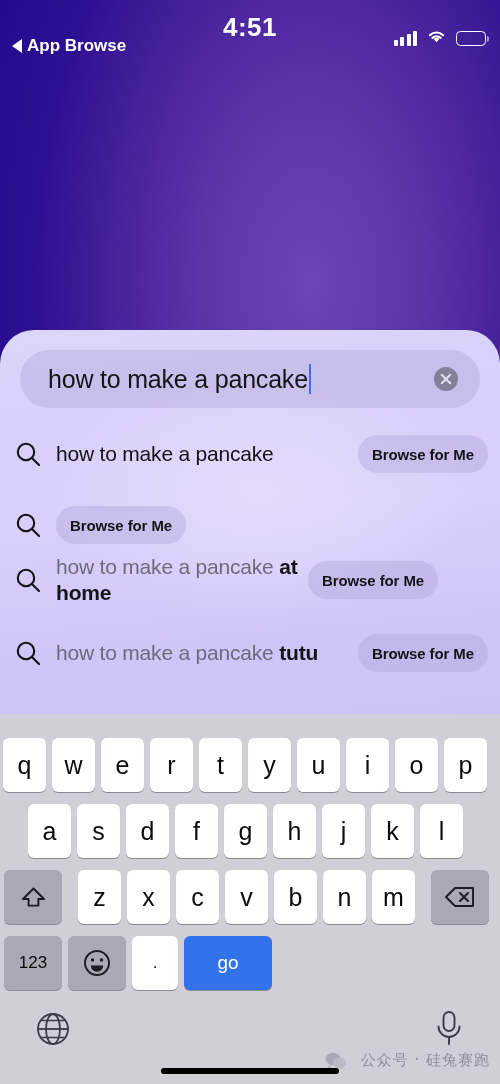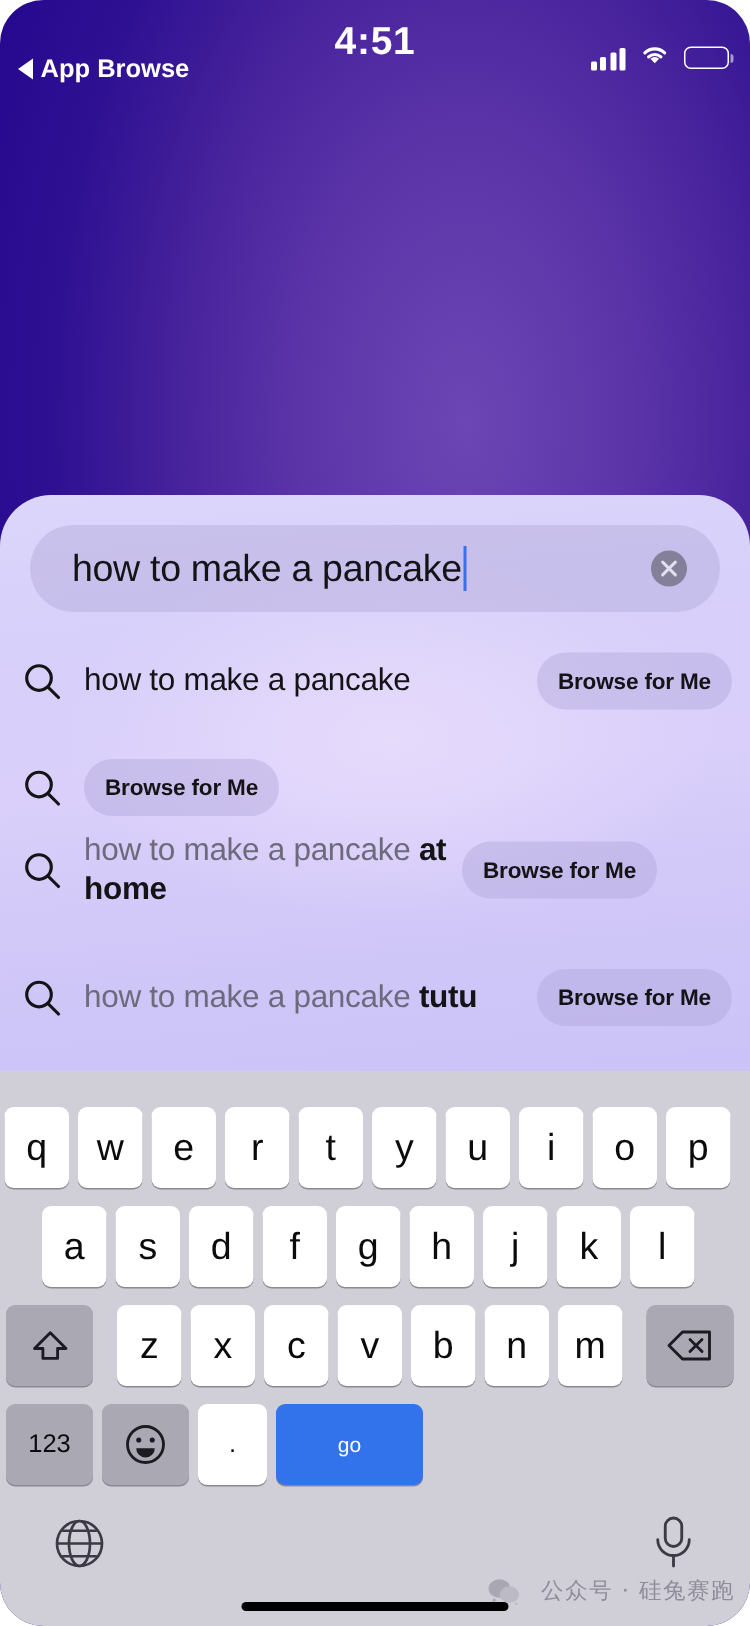--- a/index.html
+++ b/index.html
@@ -8,21 +8,20 @@
     font-family: "Liberation Sans", sans-serif;
     overflow: hidden;
   }
   #screen {
     position: relative;
     width: 500px; height: 1084px;
     background:
       radial-gradient(ellipse 70% 55% at 62% 26%, #6c46b4 0%, #5b34a8 32%, #44209a 58%, #2e1192 78%, #25088e 100%),
       linear-gradient(160deg, #1c0b9c 0%, #4b2aa8 45%, #2b119a 100%);
     overflow: hidden;
-    border-radius: 29px;
   }
 
   
   #statusbar {
     position: absolute; top: 0; left: 0; width: 500px; height: 62px;
     color: #ffffff;
   }
   #clock {
     position: absolute; left: 0; right: 0; top: 12px;
     text-align: center; font-size: 26px; font-weight: bold;
@@ -226,21 +225,21 @@
       <span class="sug-icon">
         <svg width="28" height="28" viewBox="0 0 28 28">
           <circle cx="12" cy="12" r="8.2" stroke="#141316" stroke-width="2.1" fill="none"></circle>
           <line x1="18.2" y1="18.2" x2="25" y2="25" stroke="#141316" stroke-width="2.1" stroke-linecap="round"></line>
         </svg>
       </span>
       <span class="sug-text" style="max-width:252px"><span>how to make a pancake </span><span class="m">at home</span></span>
       <span class="browse-btn">Browse for Me</span>
     </div>
 
-    <div class="suggestion" style="top:312px;height:46px">
+    <div class="suggestion" style="top:300px;height:46px">
       <span class="sug-icon">
         <svg width="28" height="28" viewBox="0 0 28 28">
           <circle cx="12" cy="12" r="8.2" stroke="#141316" stroke-width="2.1" fill="none"></circle>
           <line x1="18.2" y1="18.2" x2="25" y2="25" stroke="#141316" stroke-width="2.1" stroke-linecap="round"></line>
         </svg>
       </span>
       <span class="sug-text" style="white-space:nowrap"><span>how to make a pancake </span><span class="m">tutu</span></span>
       <span class="browse-btn">Browse for Me</span>
     </div>
   </div>
@@ -298,21 +297,21 @@
       <span class="key dark small" style="width:58px;height:54px;margin-left:4px">123</span>
       <span class="key dark" style="width:58px;height:54px;margin-left:6px">
         <svg width="30" height="30" viewBox="0 0 30 30">
           <circle cx="15" cy="15" r="12" fill="none" stroke="#1c1b22" stroke-width="1.9"></circle>
           <circle cx="10.5" cy="12" r="1.7" fill="#1c1b22"></circle>
           <circle cx="19.5" cy="12" r="1.7" fill="#1c1b22"></circle>
           <path d="M8.8 17.5h12.4a6.2 6.2 0 0 1-12.4 0z" fill="#1c1b22"></path>
         </svg>
       </span>
       <span class="key small" style="width:46px;height:54px;margin-left:6px">.</span>
-      <span class="key blue small" style="width:98px;height:54px;margin-left:6px;font-size:14px">go</span>
+      <span class="key blue small" style="width:88px;height:54px;margin-left:6px;font-size:19px">go</span>
     </div>
   </div>
 
   <div id="bottombar">
     <span id="globe-icon">
       <svg width="38" height="38" viewBox="0 0 38 38">
         <circle cx="19" cy="19" r="15" fill="none" stroke="#3b3a45" stroke-width="1.8"></circle>
         <ellipse cx="19" cy="19" rx="7" ry="15" fill="none" stroke="#3b3a45" stroke-width="1.8"></ellipse>
         <line x1="4" y1="19" x2="34" y2="19" stroke="#3b3a45" stroke-width="1.8"></line>
         <path d="M7.4 10.5h23.2M7.4 27.5h23.2" stroke="#3b3a45" stroke-width="1.6" fill="none"></path>

